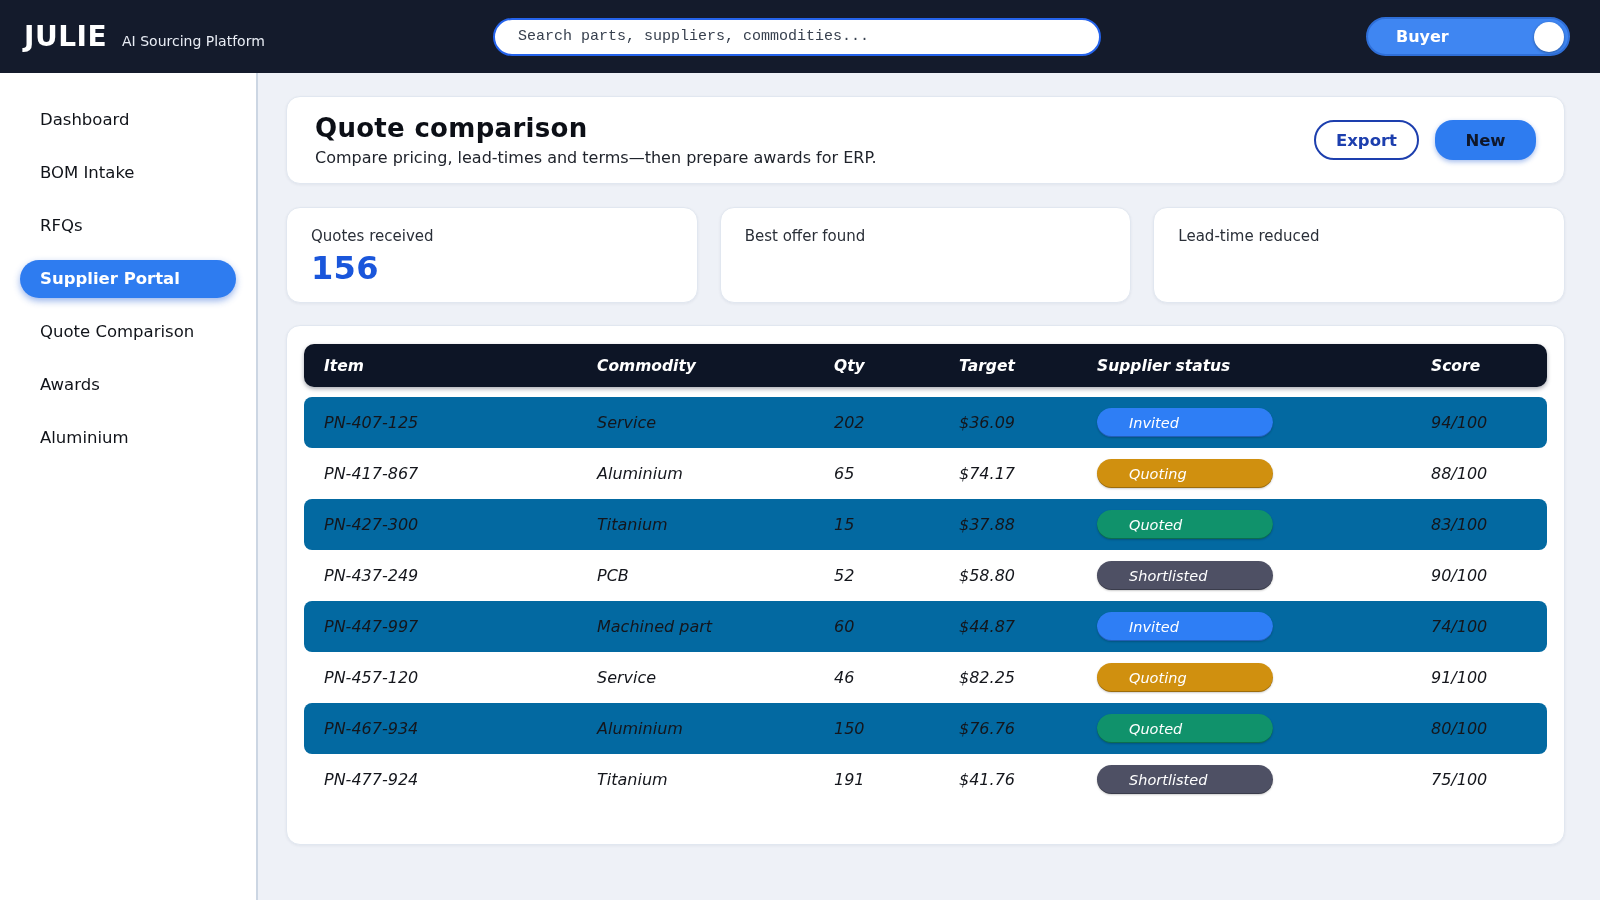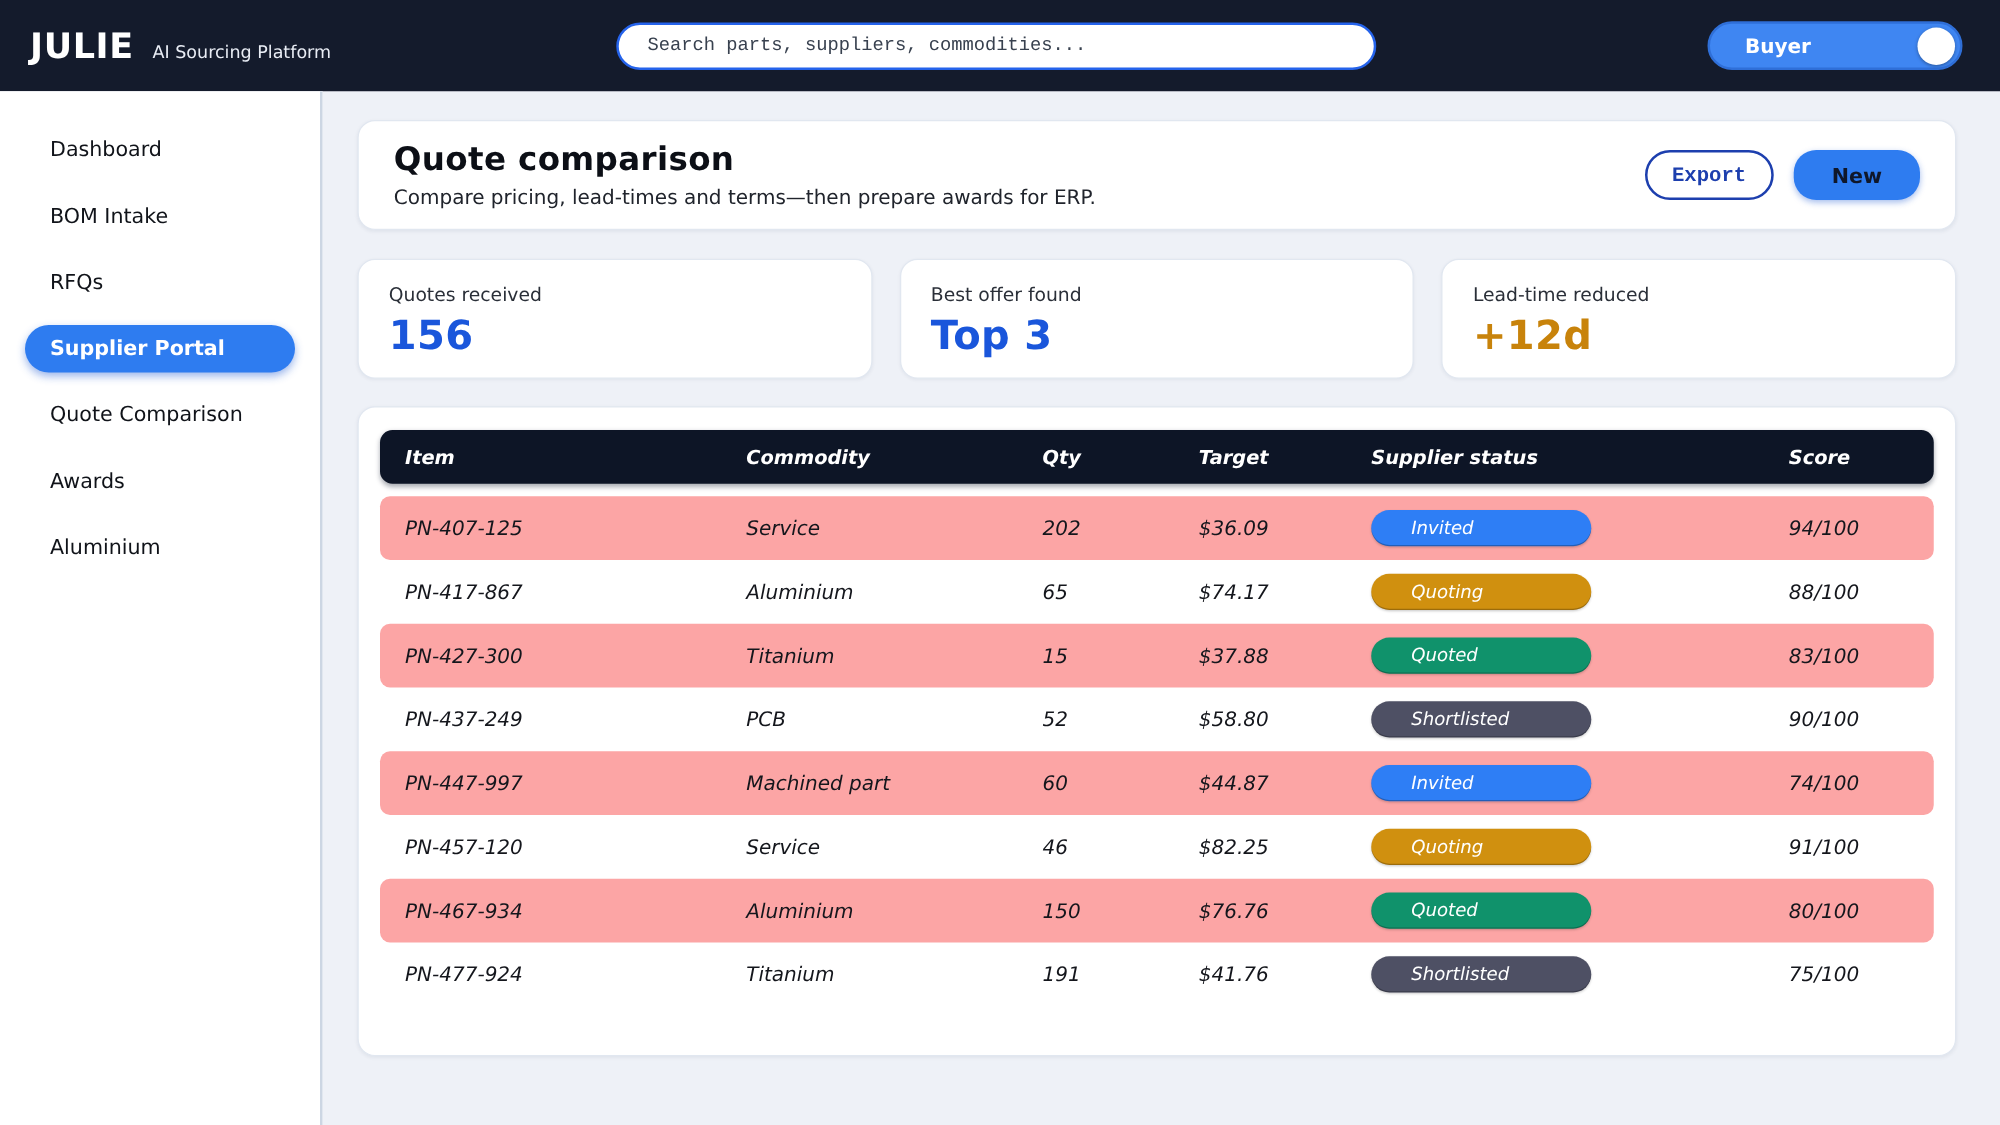--- a/index.html
+++ b/index.html
@@ -104,21 +104,20 @@
     border-radius: 20px;
     font-family: "DejaVu Sans", "Liberation Sans", sans-serif;
     font-size: 16.5px; font-weight: 700;
     cursor: pointer;
   }
   .btn-outline {
     background: #ffffff;
     border: 2.5px solid #1d3fae;
     color: #1d3fae;
     padding: 0 20px;
-    font-family: Liberation Mono, monospace;
   }
   .btn-primary {
     background: #2e7cf0;
     border: none;
     color: #0f172a;
     width: 101px;
     border-radius: 18px;
     box-shadow: 0 2px 5px rgba(30, 90, 210, 0.4);
   }
 
@@ -151,21 +150,21 @@
   }
   .cell { white-space: nowrap; }
   .cell:first-child { padding-left: 20px; }
   .trow {
     height: 51px;
     border-radius: 8px;
     font-size: 16px;
     color: #14161c;
     cursor: pointer;
   }
-  .trow.alt { background: #fca5a5; }
+  .trow.alt { background: #0369a1; }
   .status-pill {
     display: flex; align-items: center;
     width: 176px; height: 29px;
     border-radius: 15px;
     padding-left: 32px;
     color: #ffffff;
     font-size: 14.5px;
     box-shadow: inset 0 -1px 0 rgba(0,0,0,.25), 0 1px 2px rgba(0,0,0,.2);
   }
 </style>
@@ -213,25 +212,23 @@
         </div>
       </section>
 
       <section class="stats-row" id="stats-row">
           <div class="card stat-card">
             <span class="stat-label">Quotes received</span>
             <span class="stat-value" style="color: rgb(26, 86, 219);">156</span>
           </div>
           <div class="card stat-card">
             <span class="stat-label">Best offer found</span>
-            <span class="stat-value" style="color: rgb(26, 86, 219);">Top 3</span>
           </div>
           <div class="card stat-card">
             <span class="stat-label">Lead-time reduced</span>
-            <span class="stat-value" style="color: rgb(200, 131, 11);">+12d</span>
           </div>
         </section>
 
       <section class="card table-card">
         <div class="tgrid thead" id="table-head">
             <div class="cell">Item</div>
             <div class="cell">Commodity</div>
             <div class="cell">Qty</div>
             <div class="cell">Target</div>
             <div class="cell">Supplier status</div>

